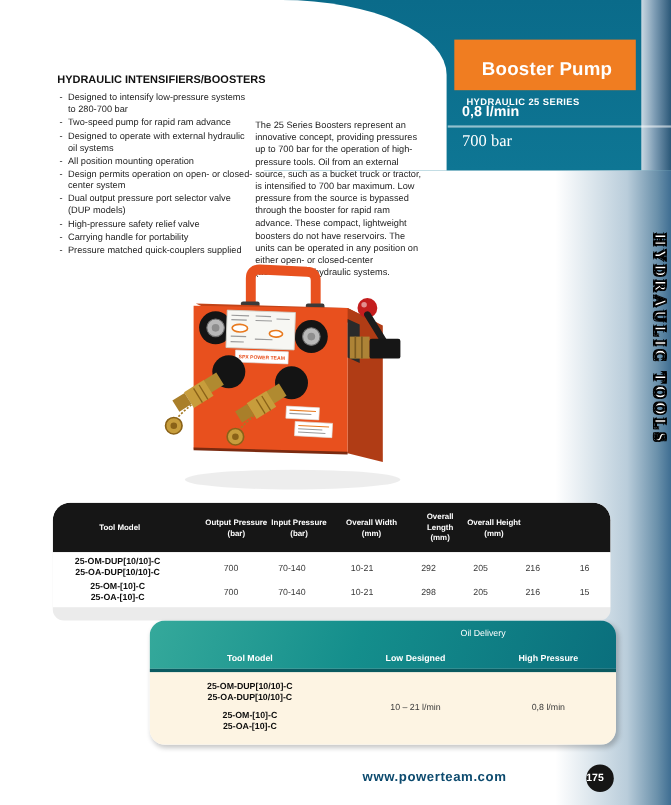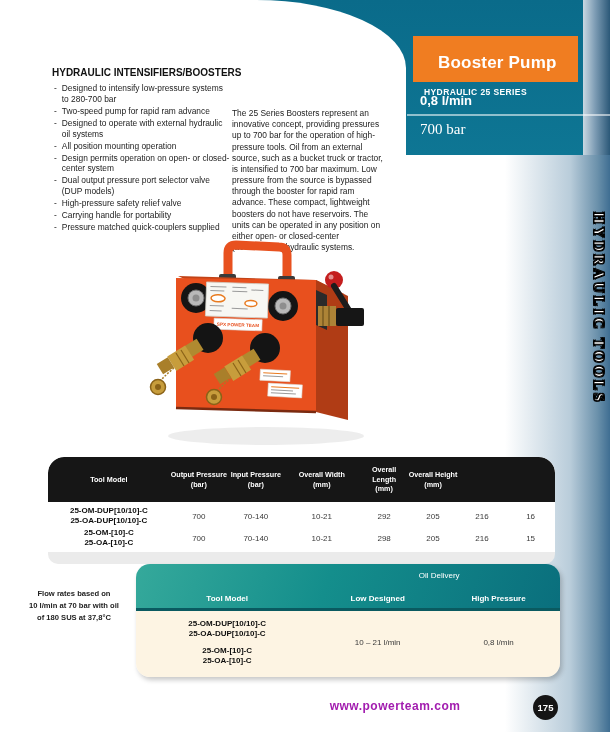--- a/index.html
+++ b/index.html
@@ -38,21 +38,21 @@
   .description{position:absolute;left:232px;top:76px;width:155px;font-size:8.4px;line-height:1.33;color:#222;margin-top:32px;}
 
   
   .product{position:absolute;left:148px;top:220px;width:252px;height:238px;}
 
   
   .spec-table{position:absolute;left:48px;top:457px;width:507px;background:#ebebeb;
               border-radius:16px 16px 10px 10px;overflow:hidden;padding-bottom:12px;}
   .spec-header{display:flex;background:#161616;height:45px;border-radius:16px 16px 0 0;}
   .sc{box-sizing:border-box;text-align:center;}
-  .sc:nth-child(1){width:24%;} .sc:nth-child(2){width:11.5%;} .sc:nth-child(3){width:11%;}
+  .sc:nth-child(1){width:24%;} .sc:nth-child(2){width:11.5%;margin-left:16px;} .sc:nth-child(3){width:11%;}
   .sc:nth-child(4){width:15%;} .sc:nth-child(5){width:9.6%;} .sc:nth-child(6){width:9.7%;}
   .sc:nth-child(7){width:9.6%;} .sc:nth-child(8){width:9.6%;}
   .spec-header .sc{display:flex;flex-direction:column;justify-content:center;color:#fff;
                    font-size:7.2px;font-weight:bold;line-height:1.3;}
   .spec-body{background:#fff;}
   .spec-row{display:flex;align-items:center;min-height:22px;}
   .spec-row .model{font-weight:bold;font-size:8px;line-height:1.25;color:#0d0d0d;}
   .spec-row .val{font-size:8px;color:#3a3a3a;}
   .spec-row:first-child{padding-top:3px;} .spec-row:last-child{padding-bottom:3px;}
 
@@ -72,23 +72,23 @@
   .oil-cols div{text-align:center;color:#fff;font-size:8px;font-weight:bold;}
   .oc1{width:43%;} .oc2{width:28%;} .oc3{width:29%;}
   .oil-body{display:flex;background:#fdf4e3;padding:8px 0 10px 0;}
   .oil-models{width:43%;text-align:center;font-size:8px;font-weight:bold;color:#0d0d0d;line-height:1.3;}
   .oil-models .gap{margin-top:6px;}
   .oil-val{display:flex;align-items:center;justify-content:center;font-size:8px;color:#3a3a3a;}
   .oil-val.oc2{width:28%;} .oil-val.oc3{width:29%;}
 
   
   .website{position:absolute;left:295px;top:699px;width:200px;text-align:center;
-           font-size:12px;font-weight:bold;letter-spacing:0.5px;color:#a21caf;}
+           font-size:12px;font-weight:bold;letter-spacing:0.5px;color:#0c4a6e;}
   .page-circle{position:absolute;left:533px;top:695px;width:25px;height:25px;border-radius:50%;
-               background:#151515;color:#fff;font-size:9.5px;font-weight:bold;text-align:center;
+               background:#151515;color:#fff;font-size:9.5px;font-weight:bold;
                line-height:25px;z-index:6;}
 </style>
 </head>
 <body>
 
 <div class="page">
 
   <div class="teal-block"></div>
   <div class="curve-mask"></div>
   <div class="edge-strip-top"></div>
@@ -283,25 +283,20 @@
         <div class="sc val">70-140</div>
         <div class="sc val">10-21</div>
         <div class="sc val">298</div>
         <div class="sc val">205</div>
         <div class="sc val">216</div>
         <div class="sc val">15</div>
       </div>
     </div>
   </div>
 
-  <div class="footnote">
-    <div>Flow rates based on</div>
-    <div>10 l/min at 70 bar with oil</div>
-    <div>of 180 SUS at 37,8°C</div>
-  </div>
 
   <div class="oil-table">
     <div class="oil-header">
       <div class="oil-group">Oil Delivery</div>
       <div class="oil-cols">
         <div class="oc1">Tool Model</div>
         <div class="oc2">Low Designed</div>
         <div class="oc3">High Pressure</div>
       </div>
     </div>

